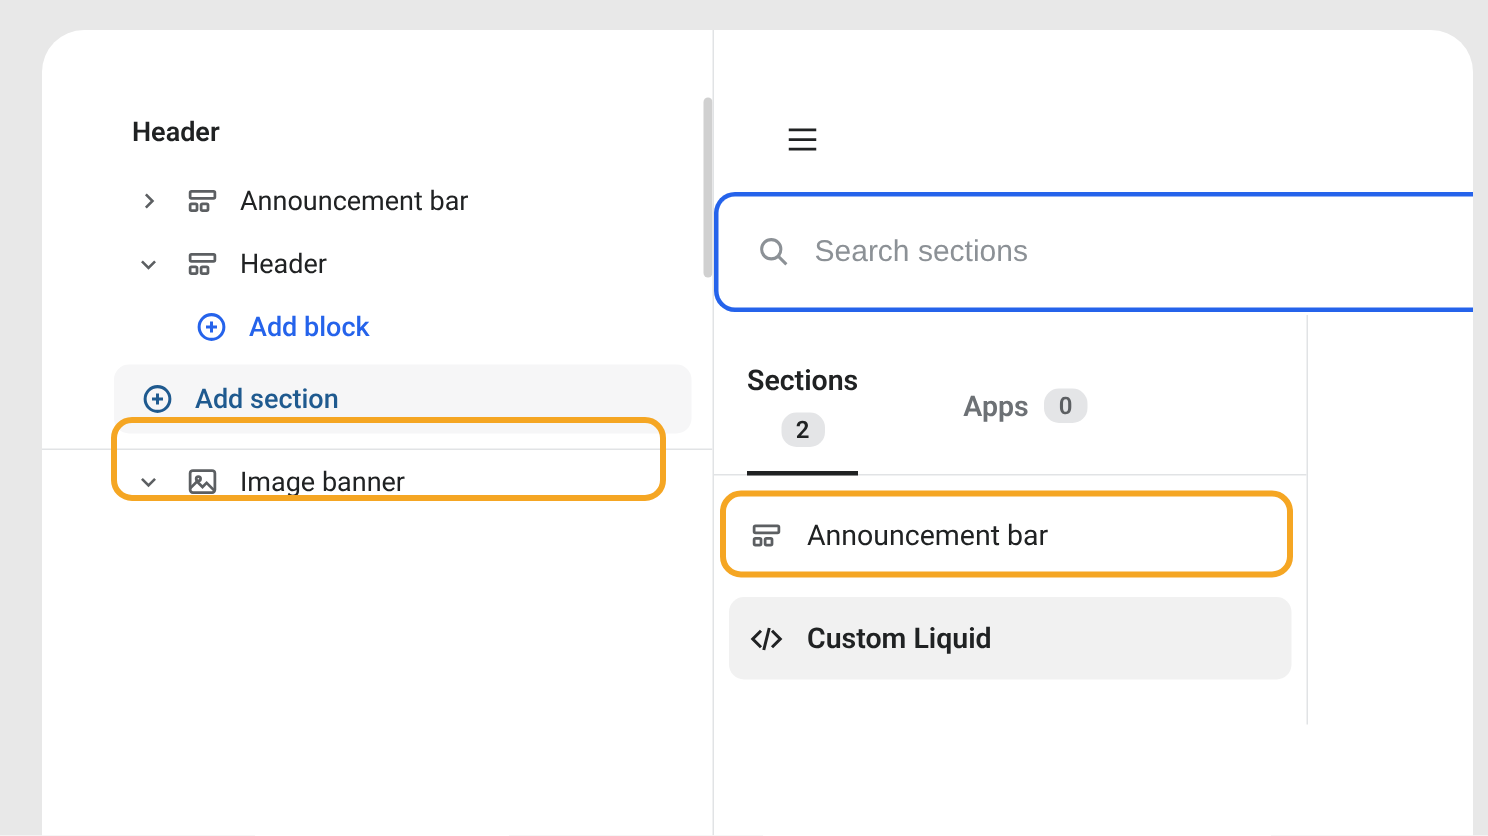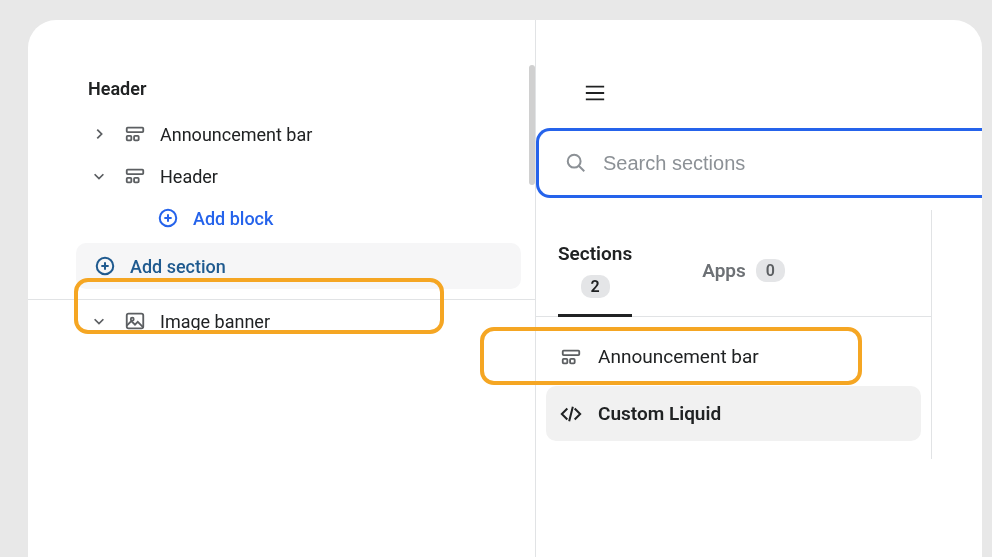--- a/index.html
+++ b/index.html
@@ -17,21 +17,21 @@
     top: 20px;
     right: 10px;
     bottom: 0;
     background: #fff;
     border-radius: 28px 28px 0 0;
     overflow: hidden;
     display: flex;
   }
   
   .sidebar {
-    width: 508px;
+    width: 448px;
     border-right: 1px solid #e1e3e5;
     padding-top: 40px;
     position: relative;
     overflow: hidden;
   }
   .scroll-indicator {
     position: absolute;
     right: 0;
     top: 45px;
     width: 6px;
@@ -54,21 +54,21 @@
     display: flex;
     align-items: center;
     gap: 14px;
     padding: 10px 20px 10px 34px;
     font-size: 18px;
     color: #202223;
     cursor: pointer;
   }
   .tree-row.indent-1 { padding-left: 60px; }
   .tree-row.indent-2 { padding-left: 102px; }
-  .tree-row.add-block { color: #2563eb; font-weight: 500; margin-left: 27px; }
+  .tree-row.add-block { color: #2563eb; font-weight: 500; }
   .tree-row.add-section {
     color: #1f5a8f;
     font-weight: 500;
     background: #f6f6f7;
     border-radius: 10px;
     margin: 4px 14px 8px 48px;
     padding: 12px 18px;
     position: relative;
   }
   .highlight-box {
@@ -102,21 +102,21 @@
   .hamburger {
     position: absolute;
     top: 62px;
     left: 48px;
   }
   .search-wrap {
     position: absolute;
     top: 108px;
     left: 0;
     right: 0;
-    height: 70px;
+    height: 80px;
     border: 3px solid #2563eb;
     border-right: none;
     border-radius: 14px 0 0 14px;
     background: #fff;
     display: flex;
     align-items: center;
     padding: 0 26px;
     gap: 16px;
   }
   .search-wrap input {
@@ -171,21 +171,21 @@
     align-items: center;
     gap: 16px;
     padding: 14px 24px;
     font-size: 19px;
     color: #202223;
     cursor: pointer;
   }
   .result-row.selected {
     background: #f1f1f1;
     border-radius: 10px;
-    margin: 4px 10px;
+    margin: 16px 10px;
     padding: 16px 14px;
     font-weight: 600;
   }
   .highlight-custom-liquid {
     left: 480px;
     top: 327px;
     width: 382px;
     height: 58px;
   }
 </style>

